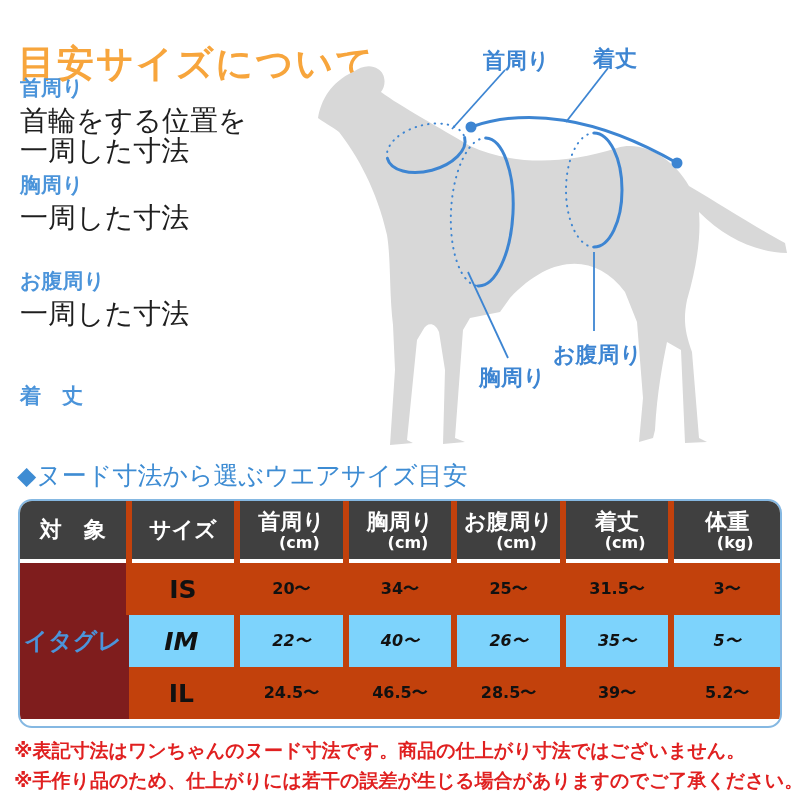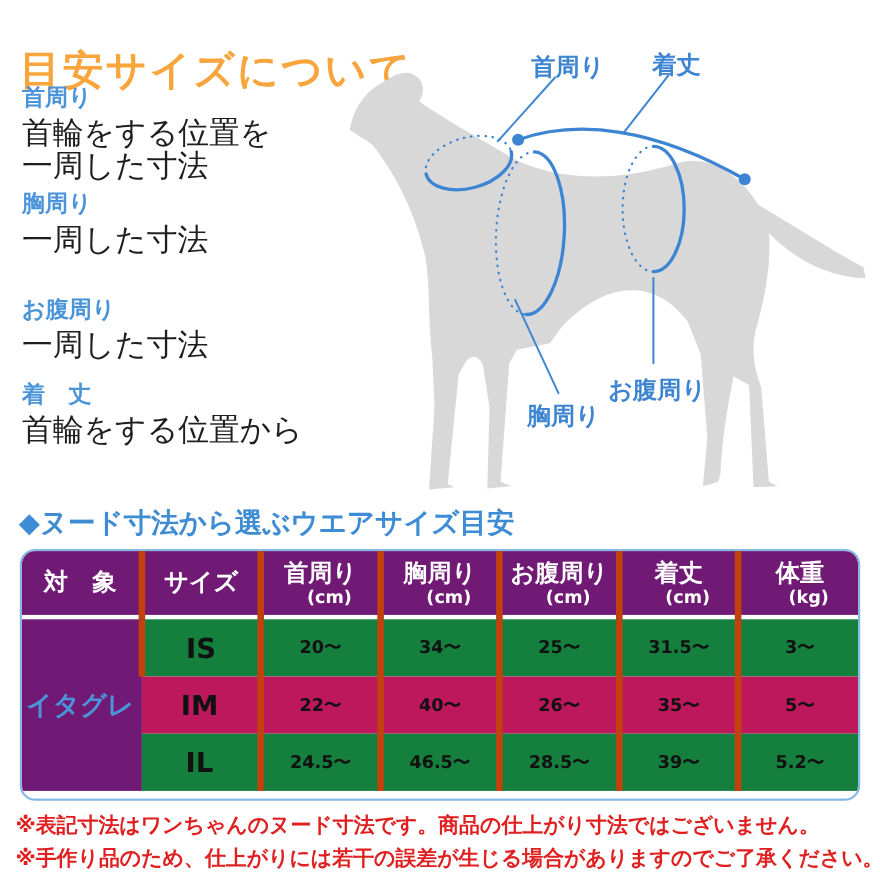--- a/index.html
+++ b/index.html
@@ -7,46 +7,46 @@
   #page{position:relative;width:800px;height:800px;background:#fff;overflow:hidden;}
 
   
   .page-title{position:absolute;left:18px;top:14px;font-size:37px;font-weight:bold;
     color:#F7A53C;letter-spacing:2px;white-space:nowrap;text-align:right;}
 
   
   .measure-item{position:absolute;left:20px;width:300px;}
   .measure-label{font-size:21px;font-weight:bold;color:#4B94DA;margin-bottom:4px;white-space:pre;}
   .measure-desc{font-size:28px;color:#1E1E1E;line-height:30px;font-weight:500;white-space:nowrap;}
-  #mi-0{top:74px;} #mi-1{top:171px;} #mi-2{top:267px;} #mi-3{top:344px;}
+  #mi-0{top:74px;} #mi-1{top:171px;} #mi-2{top:267px;} #mi-3{top:382px;}
 
   
   .diagram{position:absolute;left:295px;top:40px;width:505px;height:430px;}
   .diagram text{font-size:22px;font-weight:bold;fill:#3D85D2;}
 
   
-  .section-heading{position:absolute;left:17px;top:459px;font-size:25px;font-weight:bold;
+  .section-heading{position:absolute;left:17px;top:459px;font-size:25px;font-weight:normal;
     color:#3E8CD3;white-space:nowrap;}
 
   
   .table-wrap{position:absolute;left:18px;top:499px;width:764px;height:229px;
     border:2px solid #85B8E2;border-radius:14px;overflow:hidden;background:#fff;box-sizing:border-box;}
   table.size{border-collapse:collapse;width:100%;height:218px;table-layout:fixed;}
-  table.size th{background:#701a75;color:#fff;height:58px;padding:0;
+  table.size th{background:#404040;color:#fff;height:58px;padding:0;
     border-bottom:4px solid #fff;vertical-align:middle;}
   table.size th .h-label{font-size:22px;font-weight:bold;line-height:24px;display:block;}
   table.size th .h-unit{font-size:16px;font-weight:bold;line-height:17px;display:block;padding-left:16px;}
   table.size th+th, table.size td+td{border-left:6px solid #c2410c;}
   table.size td{text-align:center;vertical-align:middle;padding:0;height:52px;}
   td.target-cell{background:#fff;color:#4B94DA;font-size:24px;font-weight:bold;}
   td.size-cell{font-weight:bold;font-size:25px;color:#111;}
   td.val-cell{font-size:16px;font-weight:600;color:#111;}
-  tr.row-tint td{background:#15803d;}
-  tr.row-tint td.target-cell, tr.row-plain td.target-cell{background:#701a75;}
-  tr.row-plain td{background:#be185d;}
+  tr.row-tint td{background:#c2410c;}
+  tr.row-tint td.target-cell, tr.row-plain td.target-cell{background:#7f1d1d;}
+  tr.row-plain td{background:#7dd3fc;font-style:italic;}
 
   
   .notes{position:absolute;left:14px;top:735px;}
   .note-line{font-size:19px;font-weight:bold;color:#E02020;line-height:30px;white-space:nowrap;}
 </style>
 </head>
 <body>
 
 <div id="page">
 
@@ -60,21 +60,20 @@
   <div class="measure-item" id="mi-1">
     <div class="measure-label">胸周り</div>
     <div class="measure-desc">一周した寸法</div>
   </div>
   <div class="measure-item" id="mi-2">
     <div class="measure-label">お腹周り</div>
     <div class="measure-desc">一周した寸法</div>
   </div>
   <div class="measure-item" id="mi-3">
     <div class="measure-label">着　丈</div>
-    <div class="measure-desc">首輪をする位置から</div>
   </div>
 
   <svg class="diagram" viewBox="0 0 505 430">
 
     <path fill="#D8D8D8" d="
       M 23 78
       C 26 60 36 42 58 32
       C 66 26 76 24 83 29
       C 90 33 92 44 86 52
       C 105 66 145 88 175 106

